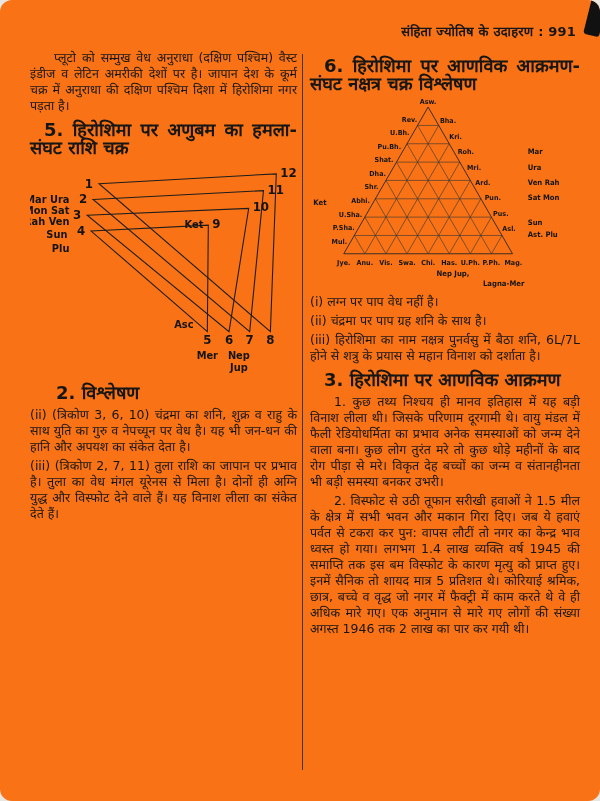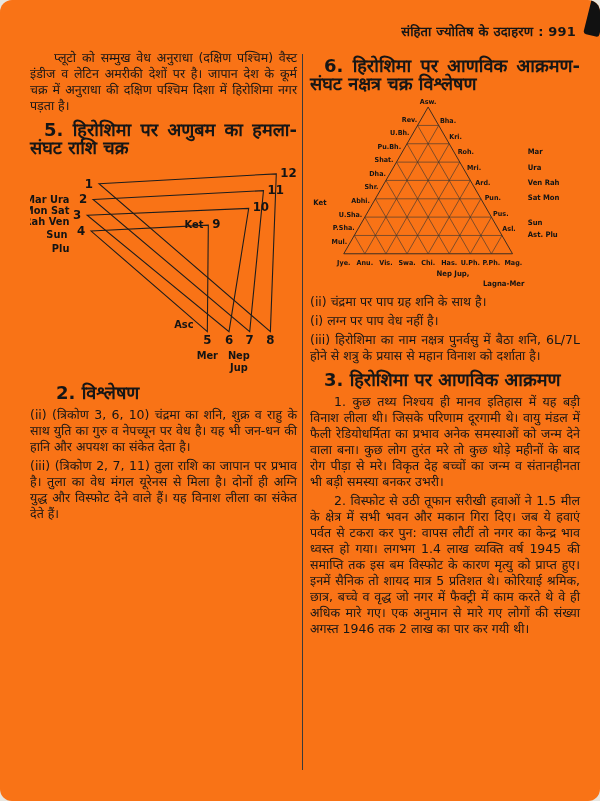--- a/index.html
+++ b/index.html
@@ -143,22 +143,22 @@
           <text class="nk-planet" x="258" y="113" text-anchor="start">Sat Mon</text>
           <text class="nk-planet" x="258" y="140" text-anchor="start">Sun</text>
           <text class="nk-planet" x="258" y="154" text-anchor="start">Ast. Plu</text>
           <text class="nk-planet" x="4" y="118" text-anchor="start">Ket</text>
           <text class="nk-planet" x="150" y="197" text-anchor="start">Nep Jup,</text>
           <text class="nk-planet" x="205" y="208" text-anchor="start">Lagna-Mer</text>
         </g>
       </svg>
     </figure>
 
+    <p class="body">(i) लग्न पर पाप वेध नहीं है।</p>
     <p class="body">(ii) चंद्रमा पर पाप ग्रह शनि के साथ है।</p>
-    <p class="body">(i) लग्न पर पाप वेध नहीं है।</p>
     <p class="body">(iii) हिरोशिमा का नाम नक्षत्र पुनर्वसु में बैठा शनि, 6L/7L होने से शत्रु के प्रयास से महान विनाश को दर्शाता है।</p>
 
     <p class="h h-ind">3. हिरोशिमा पर आणविक आक्रमण</p>
     <p class="body indent">1. कुछ तथ्य निश्चय ही मानव इतिहास में यह बड़ी विनाश लीला थी। जिसके परिणाम दूरगामी थे। वायु मंडल में फैली रेडियोधर्मिता का प्रभाव अनेक समस्याओं को जन्म देने वाला बना। कुछ लोग तुरंत मरे तो कुछ थोड़े महीनों के बाद रोग पीड़ा से मरे। विकृत देह बच्चों का जन्म व संतानहीनता भी बड़ी समस्या बनकर उभरी।</p>
     <p class="body indent">2. विस्फोट से उठी तूफान सरीखी हवाओं ने 1.5 मील के क्षेत्र में सभी भवन और मकान गिरा दिए। जब ये हवाएं पर्वत से टकरा कर पुन: वापस लौटीं तो नगर का केन्द्र भाव ध्वस्त हो गया। लगभग 1.4 लाख व्यक्ति वर्ष 1945 की समाप्ति तक इस बम विस्फोट के कारण मृत्यु को प्राप्त हुए। इनमें सैनिक तो शायद मात्र 5 प्रतिशत थे। कोरियाई श्रमिक, छात्र, बच्चे व वृद्ध जो नगर में फैक्ट्री में काम करते थे वे ही अधिक मारे गए। एक अनुमान से मारे गए लोगों की संख्या अगस्त 1946 तक 2 लाख का पार कर गयी थी।</p>
   </div>
 
 </div>
 
 </body></html>

